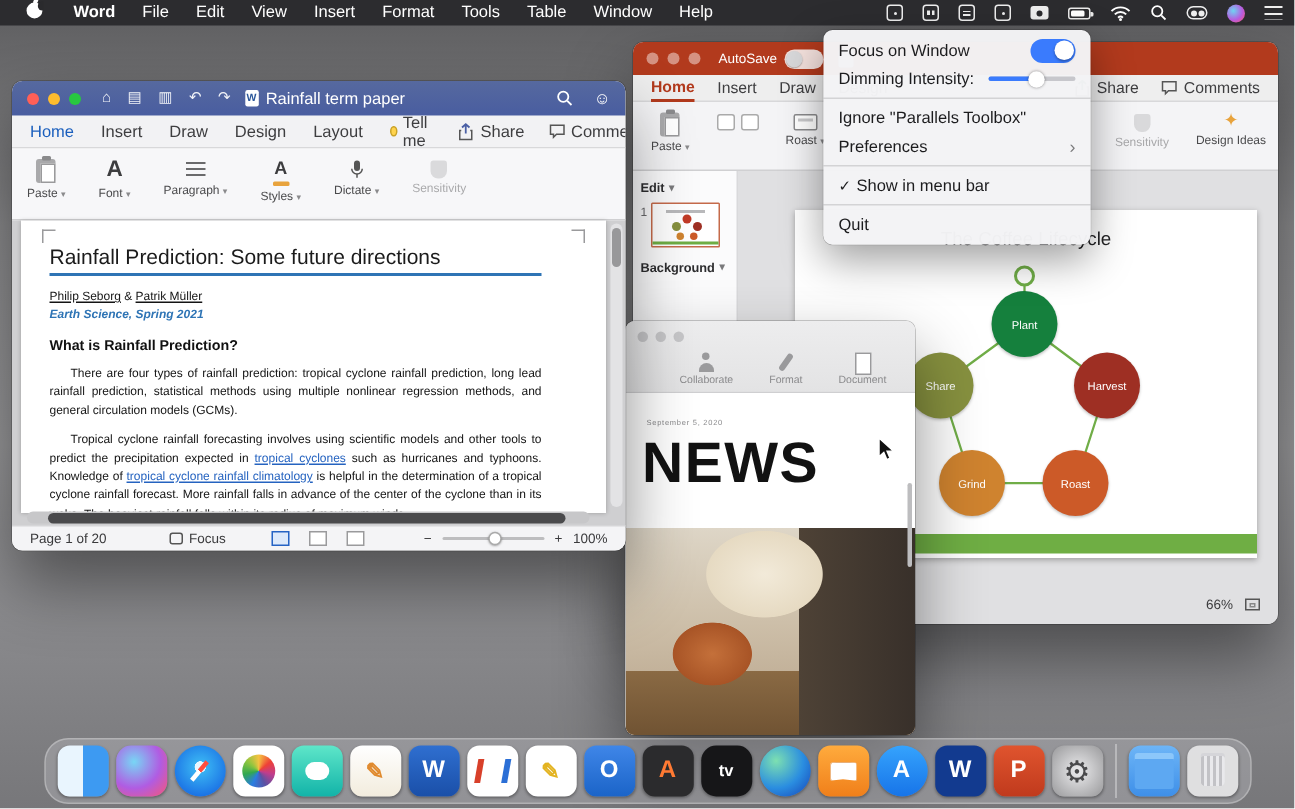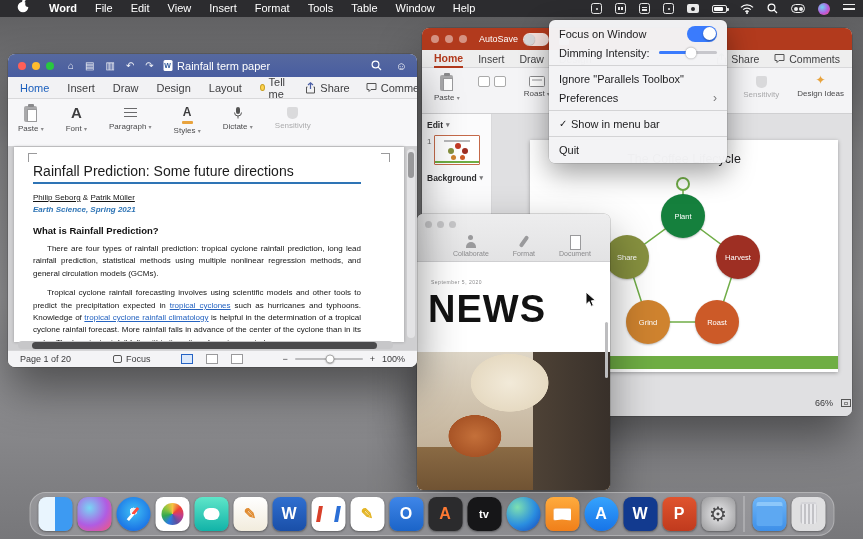--- a/index.html
+++ b/index.html
@@ -137,21 +137,21 @@
   .mini-slide .gb { position:absolute; left:0; right:0; bottom:1px; height:2.5px; background:#6fae44; }
   .p-editor { position:relative; flex:1; background:#e0e0e2; }
   .slide { position:absolute; left:38px; top:26px; width:308px; height:232px; background:#fff;
     box-shadow:0 1px 4px rgba(0,0,0,0.3); }
   .slide-title { position:absolute; top:12px; left:0; right:0; text-align:center; font-size:12.5px; color:#212123; }
   .cycle-lines { position:absolute; left:0; top:0; }
   .node { position:absolute; width:44px; height:44px; border-radius:50%; display:flex; align-items:center;
     justify-content:center; color:#fff; font-size:7.5px; box-shadow:0 1px 2px rgba(0,0,0,.25); }
   .node.sm { width:14px; height:14px; background:#fff; border:2px solid #70ad47; box-shadow:none; }
   .slide-bar { position:absolute; left:0; right:0; bottom:3px; height:13px; }
-  .p-zoom { position:absolute; right:1px; bottom:8px; display:flex; align-items:center; gap:8px;
+  .p-zoom { position:absolute; right:12px; bottom:8px; display:flex; align-items:center; gap:8px;
     font-size:9px; color:#3a3a3c; }
   .fit-ico { width:10px; height:8px; border:1px solid #555; position:relative; }
   .fit-ico::after { content:""; position:absolute; left:2px; top:1.5px; right:2px; bottom:1.5px; border:1px solid #888; }
 
   
   .pages-win { left:417px; top:214px; width:193px; height:276px; z-index:20; background:#fff; border-radius:6px; }
   .pg-toolbar { position:relative; height:48px; background:linear-gradient(180deg,#ededee,#e3e3e4);
     border-bottom:1px solid #cfcfd1; }
   .pg-dots { position:absolute; left:8px; top:7px; display:flex; gap:5px; }
   .pg-dot { width:7px; height:7px; border-radius:50%; background:#c6c6c8; }

